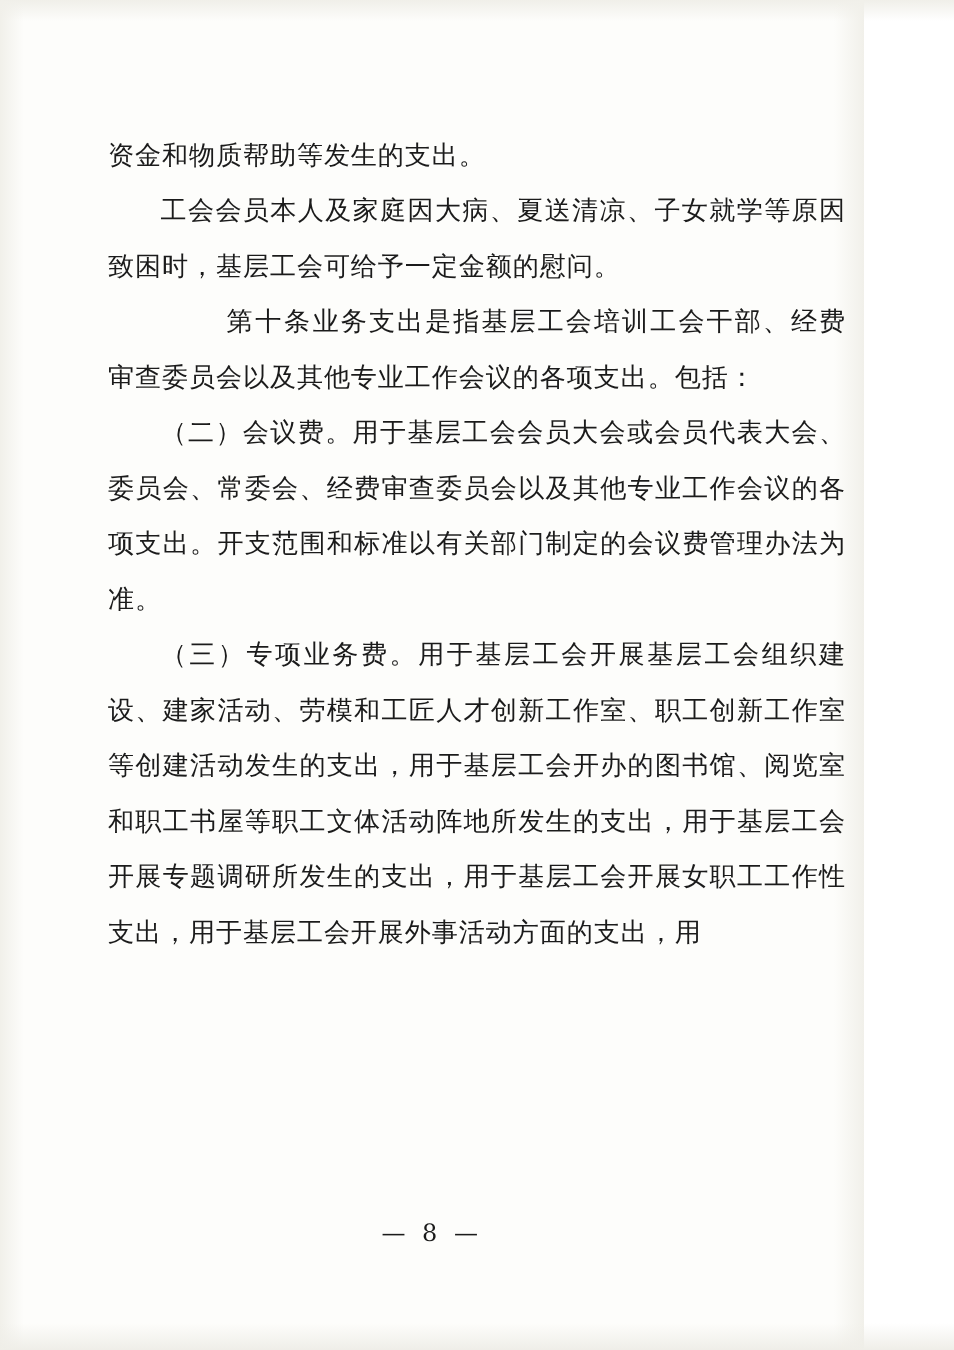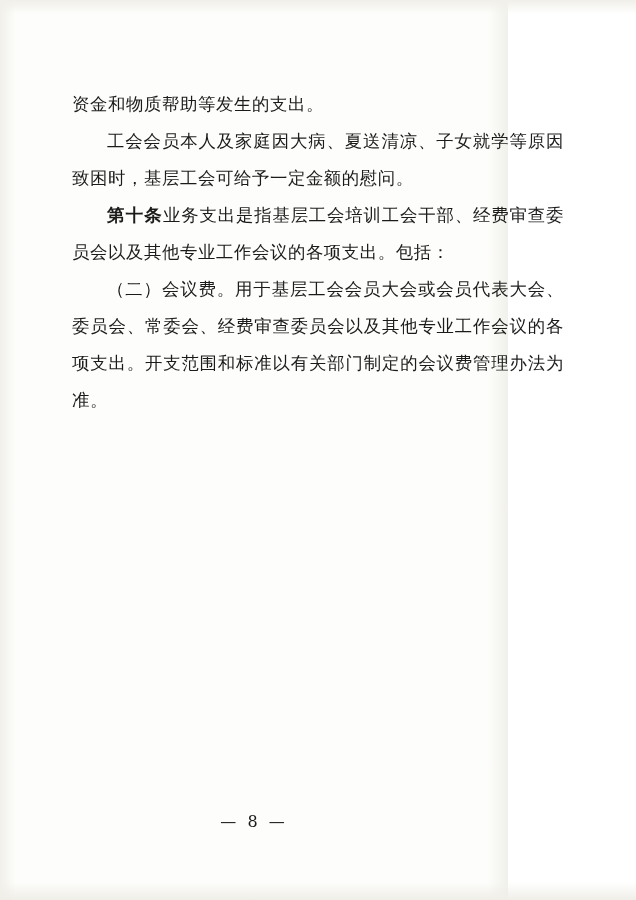--- a/index.html
+++ b/index.html
@@ -8,21 +8,21 @@
   }
   body {
     width: 636px;
     height: 900px;
     background: #ffffff;
     font-family: "DejaVu Serif", serif;
     overflow: hidden;
   }
   .page {
     position: relative;
-    width: 508px;
+    width: 576px;
     height: 900px;
     background: #fdfdfb;
     box-sizing: border-box;
   }
   .page-inner {
     position: absolute;
     left: 72px;
     top: 86px;
     width: 492px;
   }
@@ -37,22 +37,23 @@
     font-family: "DejaVu Serif", serif;
     text-indent: 0;
   }
   .para.indent {
     text-indent: 35px;
   }
   .para.cont {
     text-indent: 0;
   }
   .bold-head {
-    font-weight: bold;
+    font-weight: normal;
     letter-spacing: 1px;
+    margin-left: 44px;
   }
   .page-number {
     position: absolute;
     left: 0;
     right: 0;
     top: 812px;
     text-align: center;
     font-size: 16px;
     color: #1b1b1b;
     font-family: "DejaVu Serif", serif;
@@ -87,16 +88,17 @@
   <div class="paper-edge-top"></div>
   <div class="paper-edge-left"></div>
   <div class="paper-edge-right"></div>
   <div class="paper-edge-bottom"></div>
 
   <div class="page-inner">
     <p class="para cont">资金和物质帮助等发生的支出。</p>
     <p class="para indent">工会会员本人及家庭因大病、夏送清凉、子女就学等原因致困时，基层工会可给予一定金额的慰问。</p>
     <p class="para indent"><span class="bold-head">第十条</span><span>业务支出是指基层工会培训工会干部、经费审查委员会以及其他专业工作会议的各项支出。包括：</span></p>
     <p class="para indent">（二）会议费。用于基层工会会员大会或会员代表大会、委员会、常委会、经费审查委员会以及其他专业工作会议的各项支出。开支范围和标准以有关部门制定的会议费管理办法为准。</p>
+    <p class="para indent">（三）专项业务费。用于基层工会开展基层工会组织建设、建家活动、劳模和工匠人才创新工作室、职工创新工作室等创建活动发生的支出，用于基层工会开办的图书馆、阅览室和职工书屋等职工文体活动阵地所发生的支出，用于基层工会开展专题调研所发生的支出，用于基层工会开展女职工工作性支出，用于基层工会开展外事活动方面的支出，用</p>
   </div>
 
   <div class="page-number">— 8 —</div>
 </div>
 
 </body></html>

